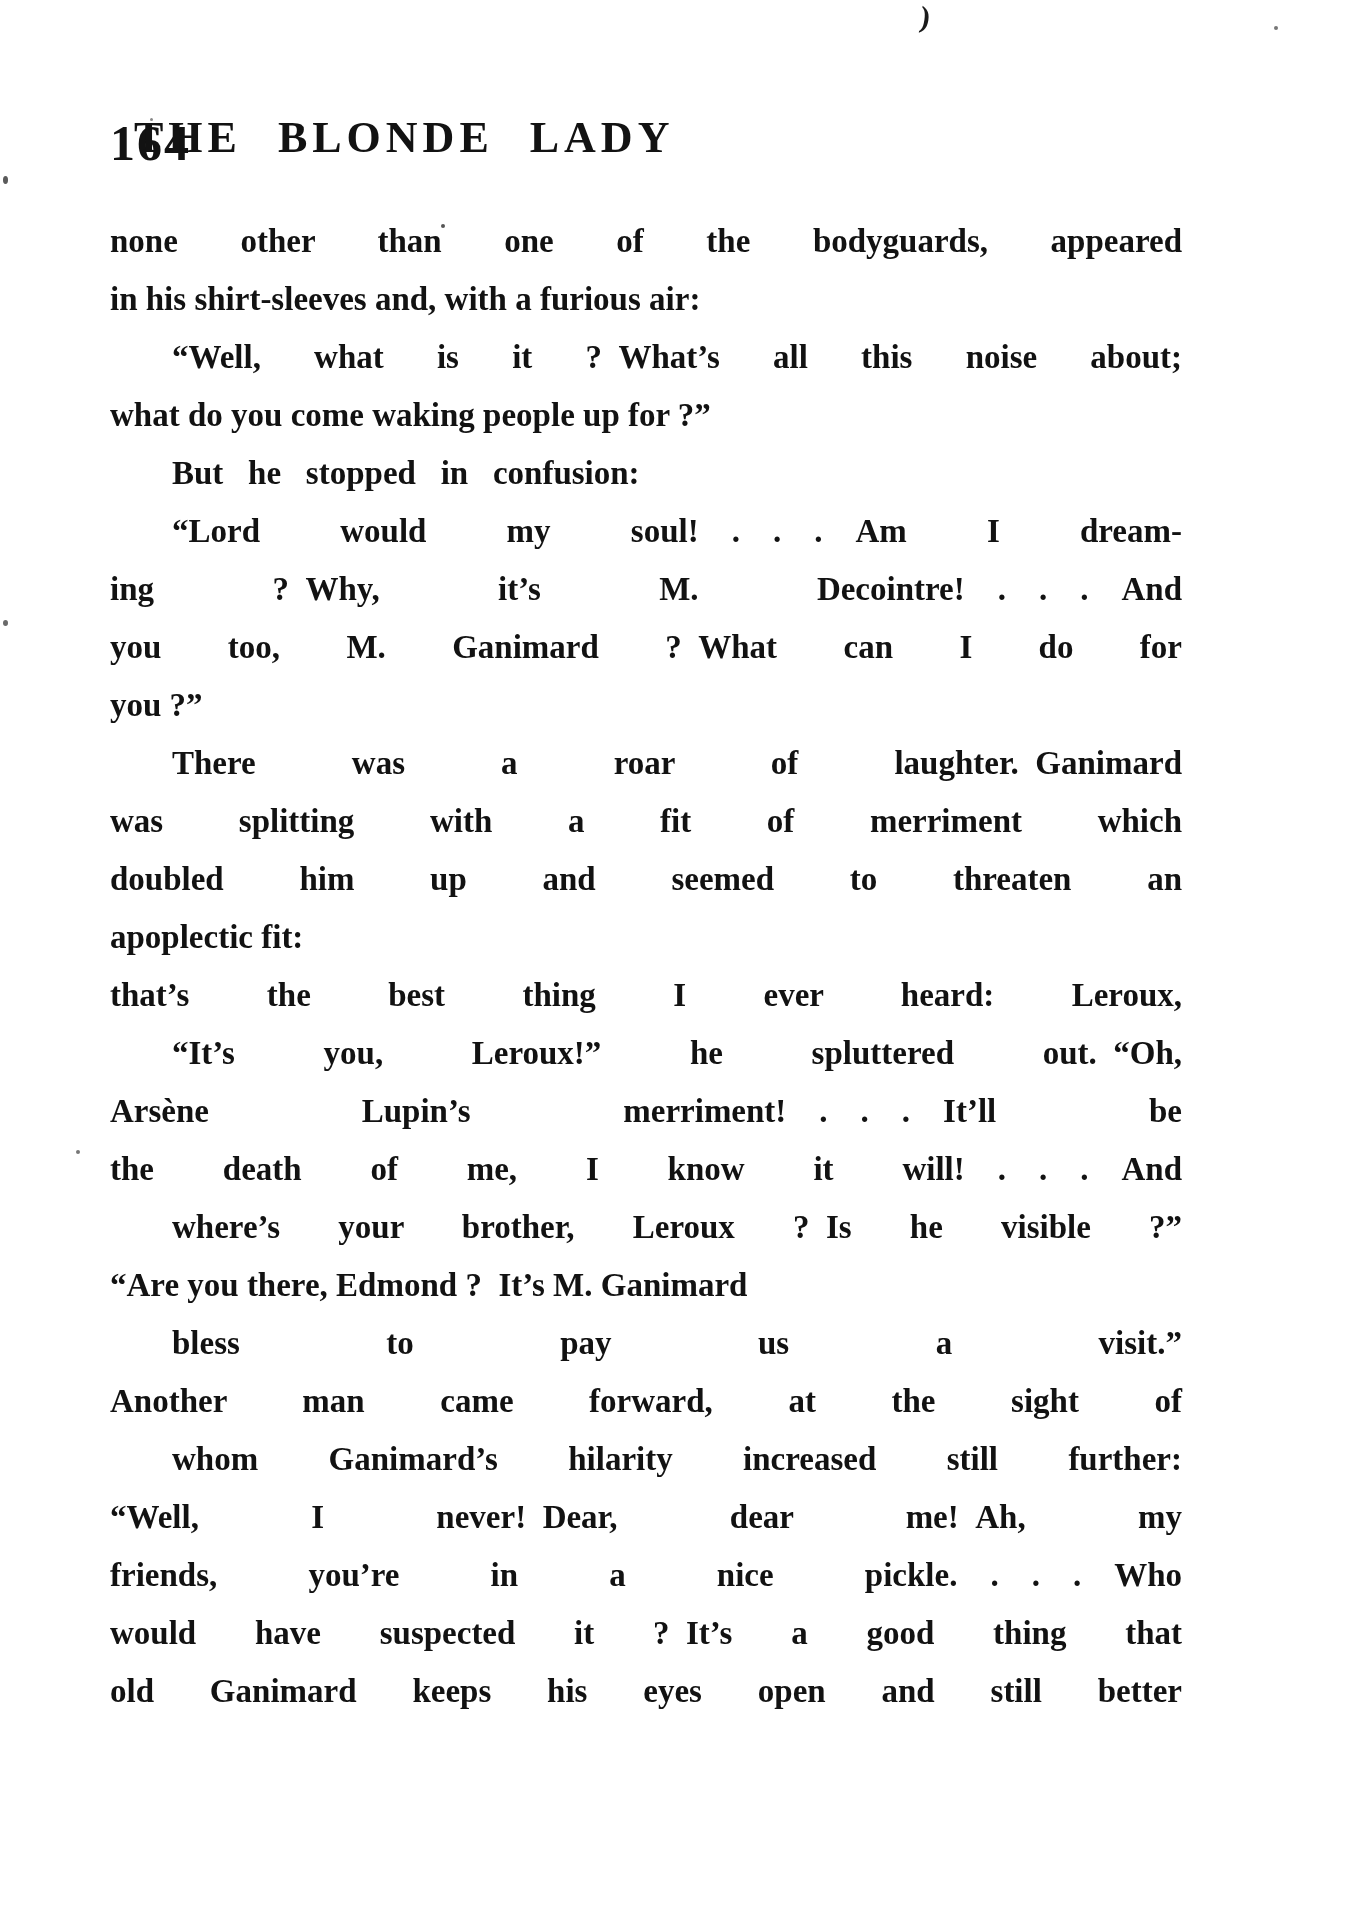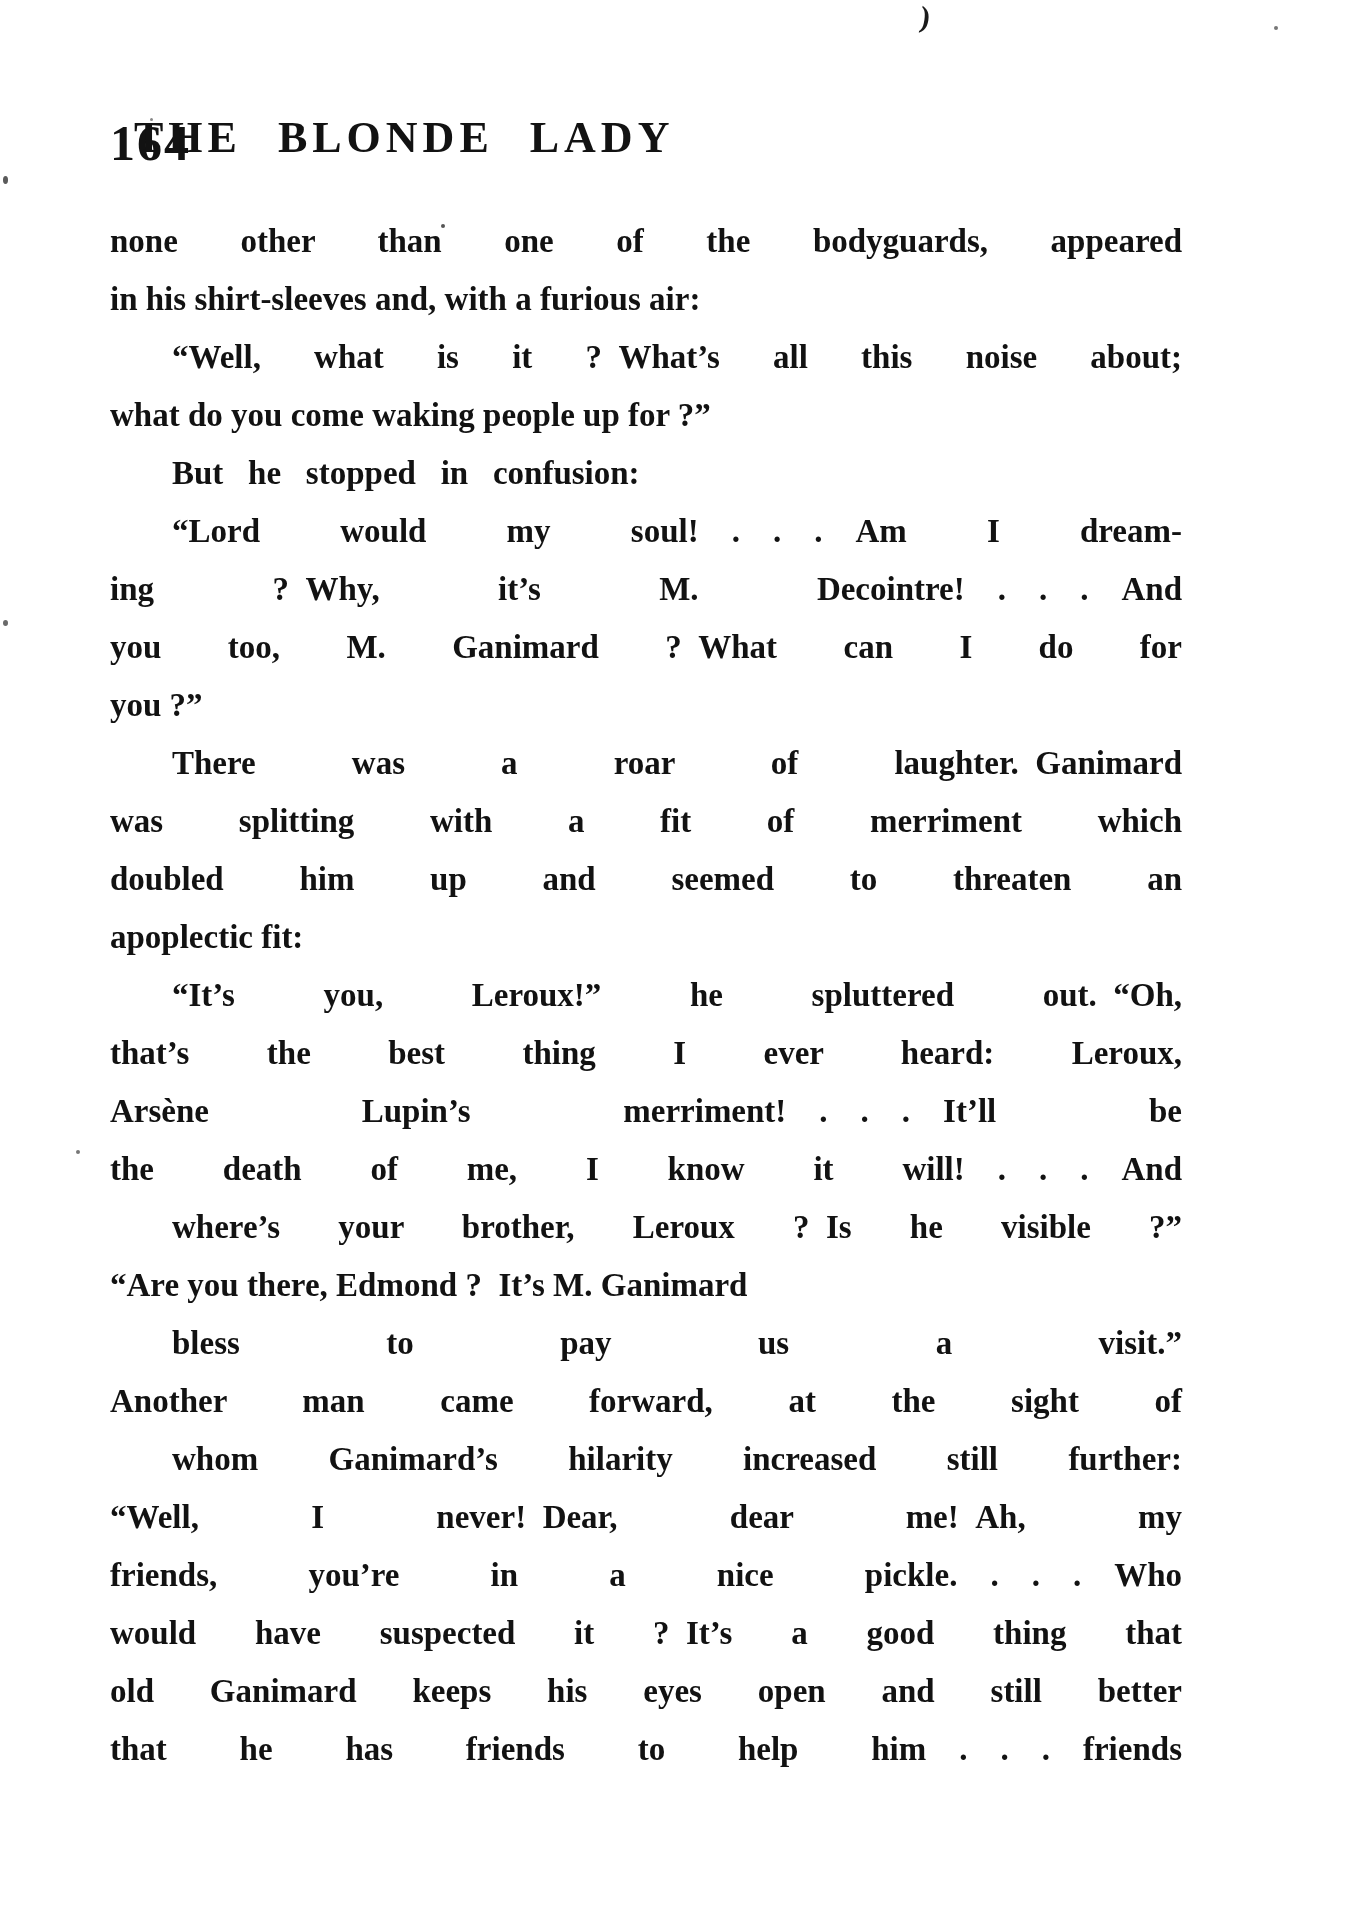--- a/index.html
+++ b/index.html
@@ -95,29 +95,28 @@
     <div class="line">what do you come waking people up for ?”</div>
     <div class="line in ws2">But he stopped in confusion:</div>
     <div class="line in j">“Lord would my soul! . . . Am I dream-</div>
     <div class="line j">ing ? Why, it’s M. Decointre! . . . And</div>
     <div class="line j">you too, M. Ganimard ? What can I do for</div>
     <div class="line">you ?”</div>
     <div class="line in j">There was a roar of laughter. Ganimard</div>
     <div class="line j">was splitting with a fit of merriment which</div>
     <div class="line j">doubled him up and seemed to threaten an</div>
     <div class="line">apoplectic fit:</div>
+    <div class="line j">that’s the best thing I ever heard: Leroux,</div>
     <div class="line in j">“It’s you, Leroux!” he spluttered out. “Oh,</div>
-    <div class="line j">that’s the best thing I ever heard: Leroux,</div>
     <div class="line j">Arsène Lupin’s merriment! . . . It’ll be</div>
     <div class="line j">the death of me, I know it will! . . . And</div>
     <div class="line in j">where’s your brother, Leroux ? Is he visible ?”</div>
     <div class="line">“Are you there, Edmond ? It’s M. Ganimard</div>
     <div class="line in j">bless to pay us a visit.”</div>
     <div class="line j">Another man came forward, at the sight of</div>
     <div class="line in j">whom Ganimard’s hilarity increased still further:</div>
     <div class="line j">“Well, I never! Dear, dear me! Ah, my</div>
     <div class="line j">friends, you’re in a nice pickle. . . . Who</div>
     <div class="line j">would have suspected it ? It’s a good thing that</div>
     <div class="line j">old Ganimard keeps his eyes open and still better</div>
-    <div class="line j">that he has friends to help him . . . friends</div>
   </div>
 
 </div>
 
 </body></html>

